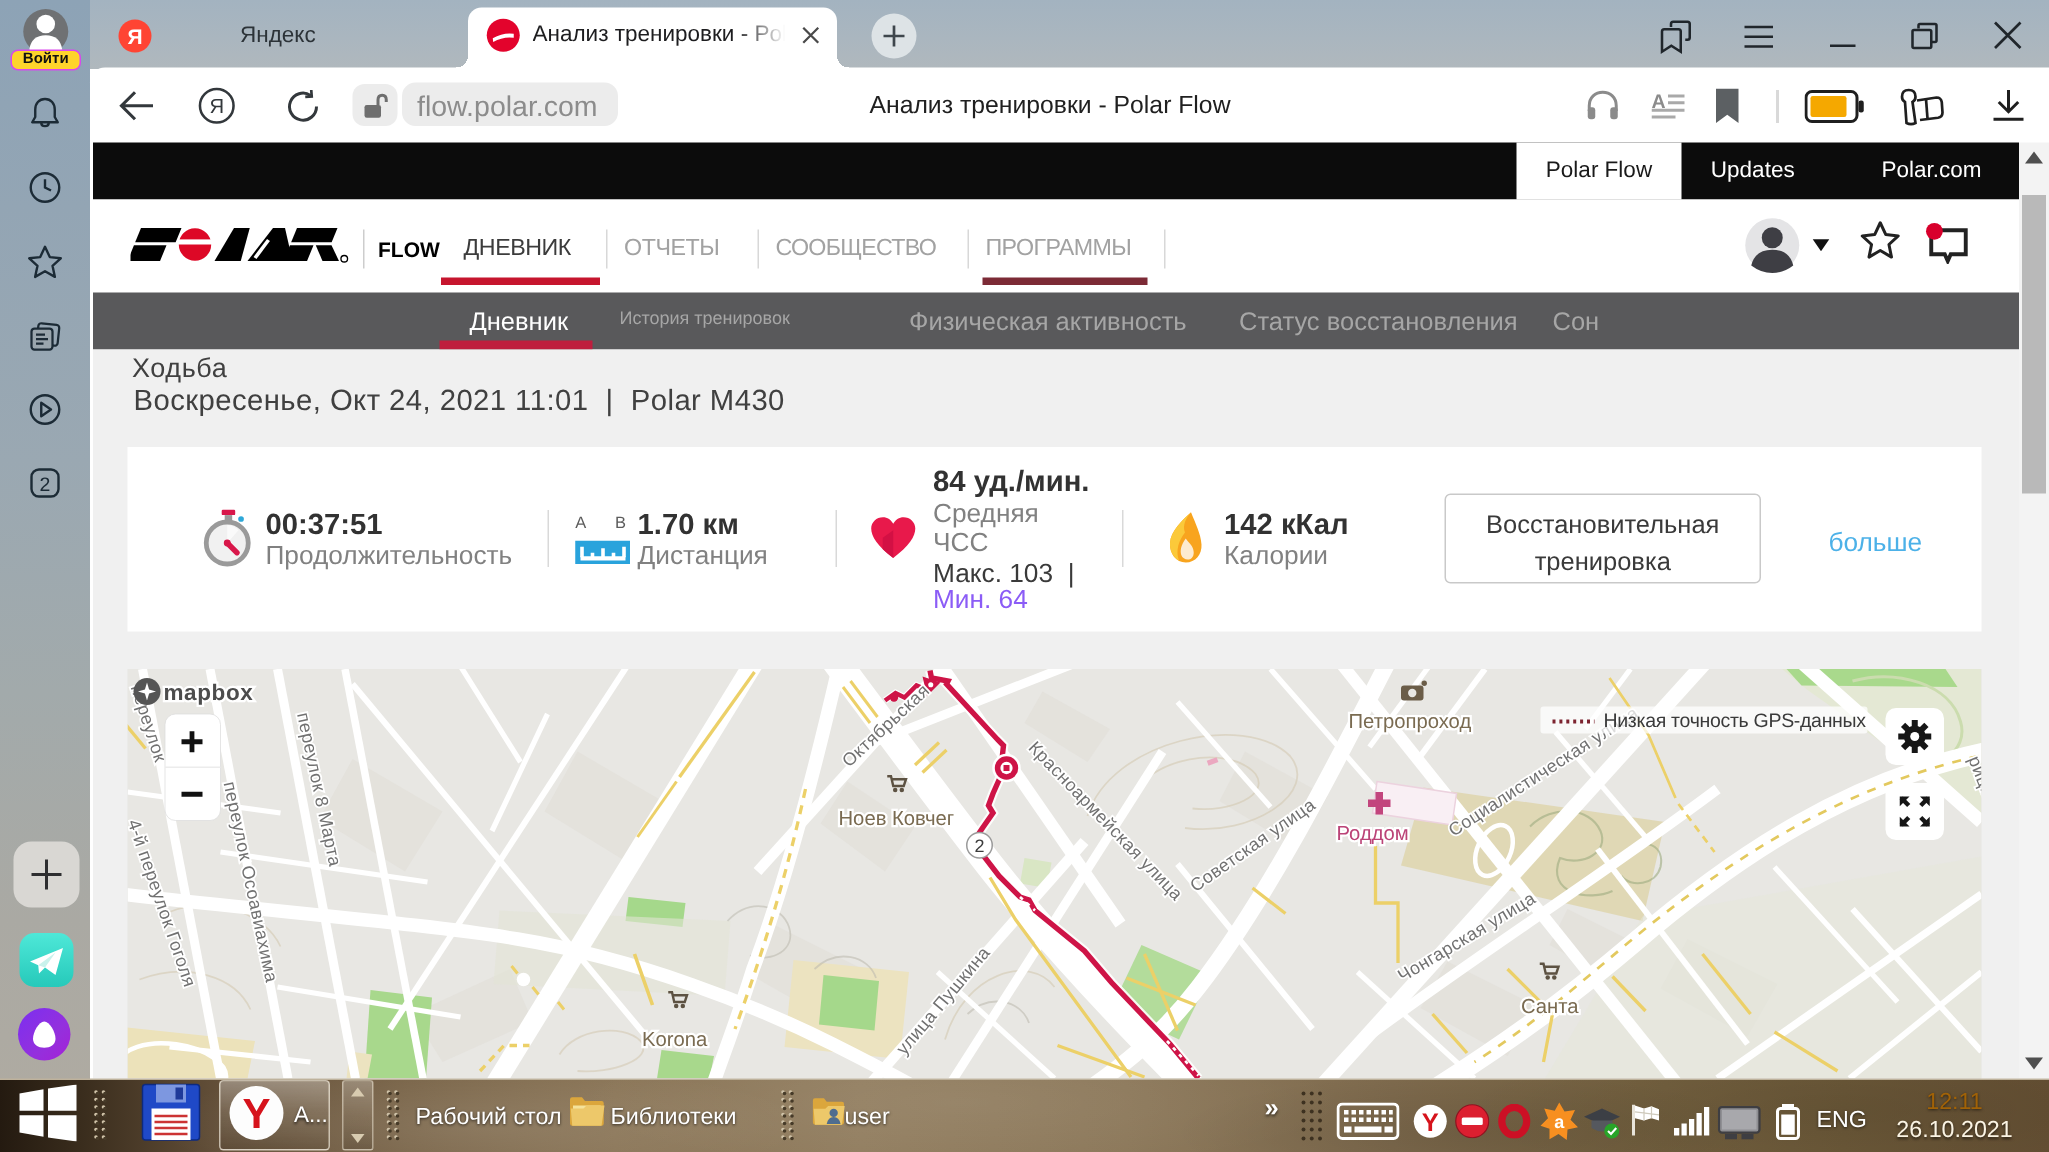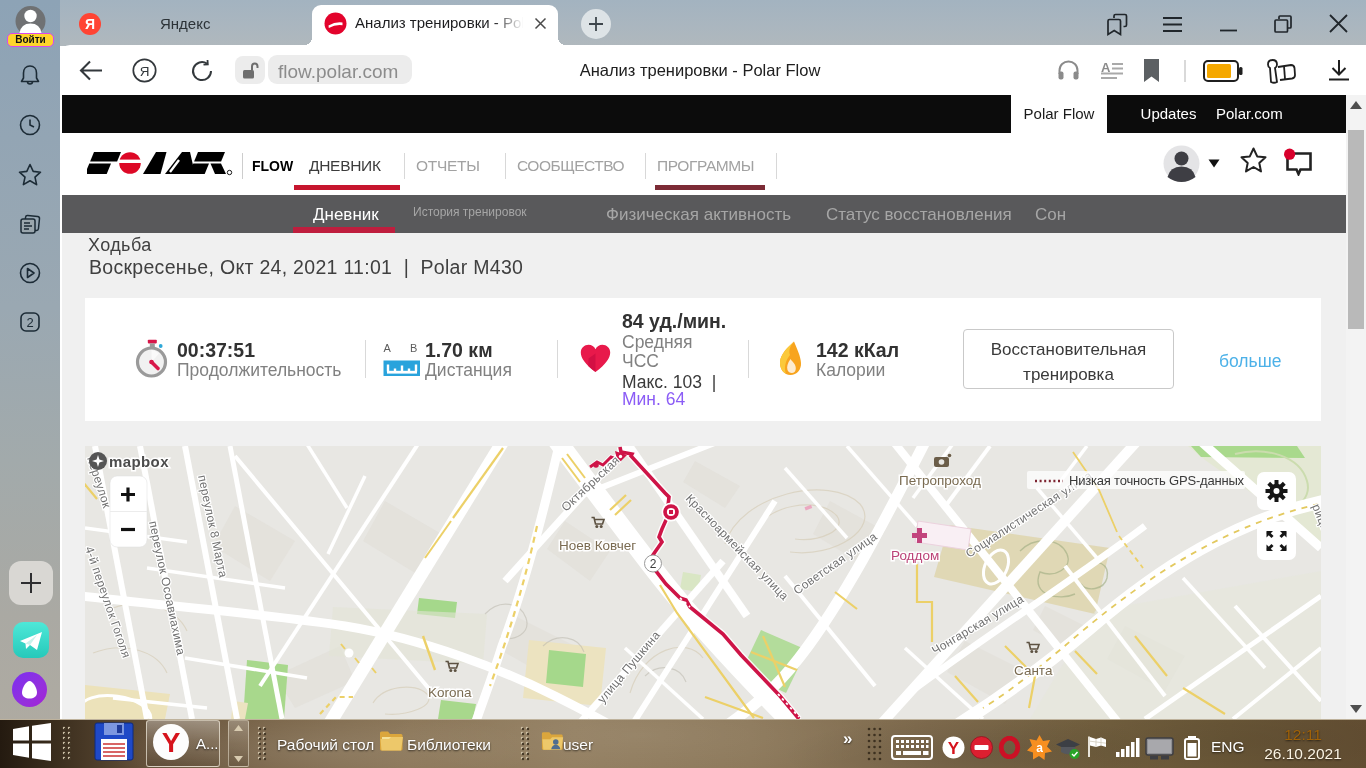--- a/index.html
+++ b/index.html
@@ -173,25 +173,25 @@
   <path d="M14 10 L27 8 Q30 8 30.5 11 L31 18 Q31 21 28 21.5 L16 23"></path>
   <path d="M20 9 L21 22"></path>
 </svg>
 
 <svg class="abs" style="left:1326px;top:58px;" width="26" height="26" viewBox="0 0 26 26" fill="none" stroke="#1f1f1f" stroke-width="2">
   <path d="M13 2 L13 16 M6.5 10 L13 16.5 L19.5 10 M3 21.5 L23 21.5"></path>
 </svg>
 
 <div class="abs" style="left:62px;top:95px;width:1284px;height:38px;background:#0c0c0c;"></div>
 
-<div class="abs" style="left:1011px;top:95px;width:96px;height:38px;background:#fff;color:#1a1a1a;font-size:15px;text-align:center;line-height:38px;">Polar Flow</div>
+<div class="abs" style="left:1011px;top:95px;width:110px;height:38px;background:#fff;color:#1a1a1a;font-size:15px;text-align:center;line-height:38px;">Polar Flow</div>
 
 <div class="abs" style="left:1121px;top:95px;width:95px;height:38px;color:#fff;font-size:15px;text-align:center;line-height:38px;">Updates</div>
 
-<div class="abs" style="left:1216px;top:95px;width:105px;height:54px;color:#fff;font-size:15px;text-align:left;line-height:38px;">Polar.com</div>
+<div class="abs" style="left:1216px;top:95px;width:105px;height:54px;color:#fff;font-size:15px;text-align:right;line-height:38px;">Polar.com</div>
 
 <div class="abs" style="left:62px;top:133px;width:1284px;height:62px;background:#fff;"></div>
 
 <svg class="abs" style="left:87px;top:152px;" width="146" height="24" viewBox="0 0 146 24">
   <g fill="#000">
     <polygon points="7,0 34,0 30.1,9.5 3.1,9.5"></polygon>
     <polygon points="2.3,11.5 24,11.5 19.7,22 -2,22"></polygon>
     <polygon points="69,0 79.5,0 73.5,22 56,22"></polygon>
     <polygon points="95,0 103,0 108,22 78,22"></polygon>
     <polygon points="111,0 138,0 134.1,9.5 107.1,9.5"></polygon>

